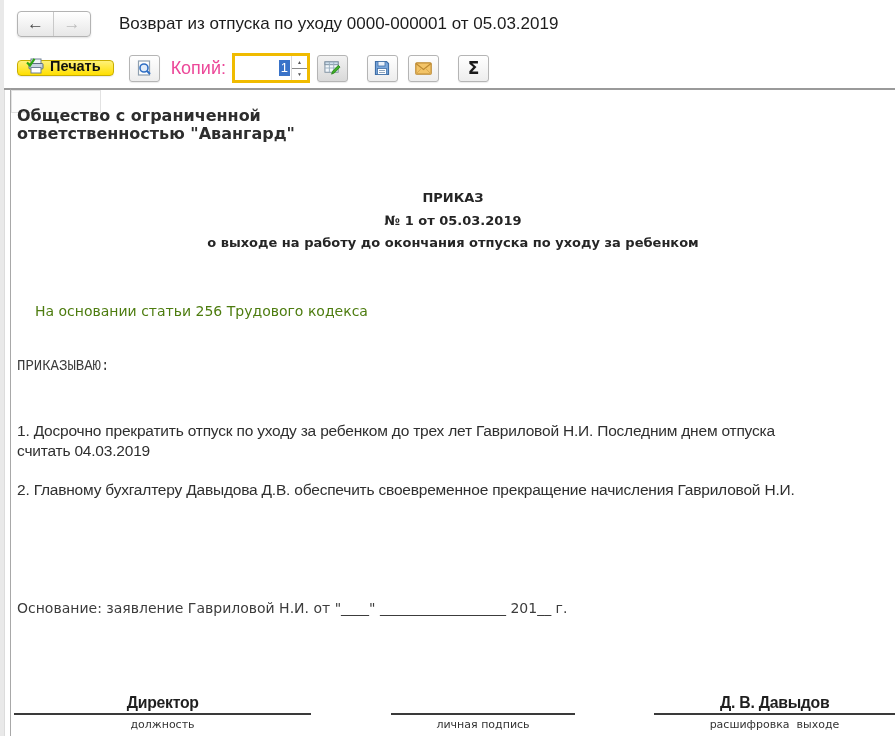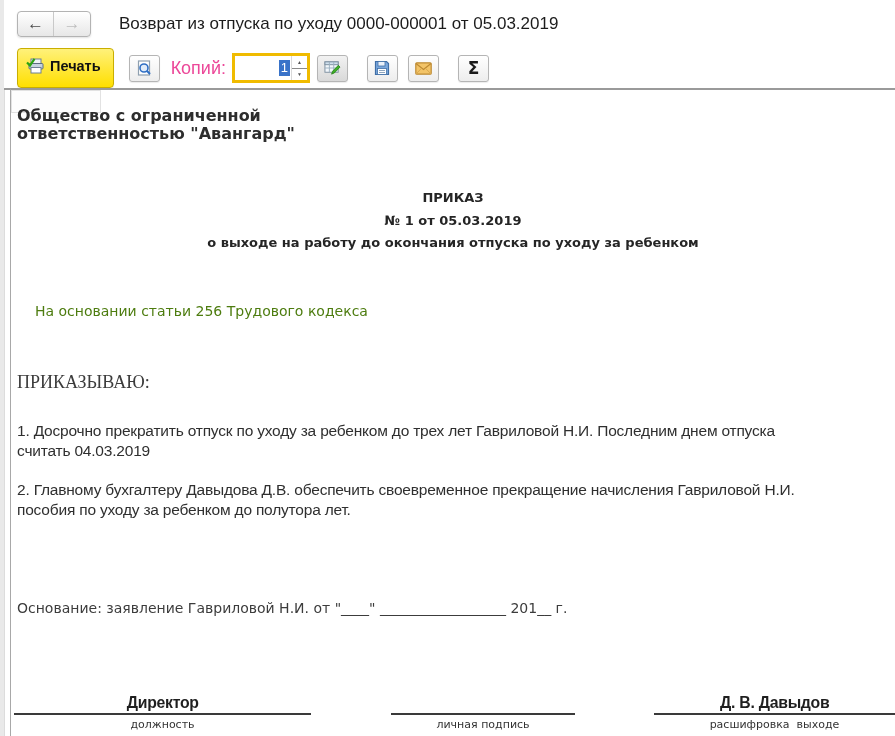--- a/index.html
+++ b/index.html
@@ -15,21 +15,21 @@
   .navbtn{width:36px;height:24px;display:flex;align-items:center;justify-content:center;
           border:none;background:transparent;font-size:17px;font-weight:bold;cursor:pointer;padding:0;}
   .navbtn.back{color:#4a4a4a;border-right:1px solid #c9c9c9;}
   .navbtn.fwd{color:#bdbdbd;}
   .win-title{margin-left:28px;font-size:17px;color:#1c1c1c;}
 
   
   .toolbar{position:absolute;left:4px;top:48px;right:0;height:40px;display:flex;align-items:center;background:#fff;}
   .btn{display:flex;align-items:center;justify-content:center;border:1px solid #b5b5b5;border-radius:3px;
        background:linear-gradient(#ffffff,#ededed);height:27px;cursor:pointer;box-shadow:0 1px 1px rgba(0,0,0,.08);}
-  .btn-print{margin-left:13px;height:40px;padding:0 12px 4px 8px;gap:6px;
+  .btn-print{margin-left:13px;height:16px;padding:0 12px 4px 8px;gap:6px;
        background:linear-gradient(#fff17a,#ffdf00);border:1px solid #c9ae00;border-radius:4px;
        font-weight:bold;font-size:14.5px;color:#111;}
   .btn-preview{margin-left:15px;width:31px;}
   .copies-label{margin-left:11px;font-size:18px;color:#ec4899;}
   .spinner{margin-left:6px;width:72px;height:24px;border:3px solid #f0bb00;background:#fff;
            display:flex;align-items:stretch;}
   .spin-value{flex:1;display:flex;align-items:center;justify-content:flex-end;padding-right:1px;font-size:13px;}
   .spin-sel{background:#3973c9;color:#fff;padding:0 2px;line-height:16px;}
   .spin-btns{width:15px;display:flex;flex-direction:column;border-left:1px solid #d9d9d9;}
   .spin-up,.spin-down{flex:1;display:flex;align-items:center;justify-content:center;
@@ -45,22 +45,22 @@
        border-top:2px solid #9a9a9a;border-left:1px solid #a8a8a8;}
   .topline-ext{position:absolute;left:4px;top:88px;width:6px;height:2px;background:#9a9a9a;}
   .active-cell{position:absolute;left:0;top:0;width:88px;height:21px;border:1px solid #e2e2e2;background:#fdfdfd;}
 
   .company{position:absolute;left:6px;top:17px;font-family:"DejaVu Sans",sans-serif;
            font-weight:bold;font-size:16px;line-height:17.5px;color:#2d2d2d;}
   .heading{position:absolute;left:0;top:97px;width:100%;text-align:center;
            font-family:"DejaVu Sans",sans-serif;font-weight:bold;font-size:13px;line-height:22.5px;color:#252525;}
   .line-basis-intro{position:absolute;left:24px;top:213px;font-family:"DejaVu Sans",sans-serif;
            font-size:14px;color:#4d7c0f;}
-  .line-orderword{position:absolute;left:6px;top:282px;font-family:Liberation Serif, serif;
-           font-size:18px;color:#3c3c3c;}
+  .line-orderword{position:absolute;left:6px;top:268px;font-family:Liberation Mono, monospace;
+           font-size:14px;color:#3c3c3c;}
   .para{position:absolute;left:6px;font-size:15.5px;line-height:19.5px;color:#2f2f2f;
         font-family:"Liberation Sans",sans-serif;letter-spacing:-0.2px;}
   .para1{top:331px;}
   .para2{top:390px;}
   .line-basis{position:absolute;left:6px;top:510px;font-family:"DejaVu Sans",sans-serif;
            font-size:14px;color:#3c3c3c;}
 
   .sig-col{position:absolute;top:597px;}
   .sig-line{height:26px;border-bottom:2px solid #3a3a3a;display:flex;align-items:flex-end;justify-content:center;}
   .sig-name{font-weight:bold;font-size:17px;letter-spacing:-0.3px;color:#1f1f1f;
@@ -170,21 +170,20 @@
 
   <div class="line-orderword">ПРИКАЗЫВАЮ:</div>
 
   <div class="para para1">
     <div>1. Досрочно прекратить отпуск по уходу за ребенком до трех лет Гавриловой Н.И. Последним днем отпуска</div>
     <div>считать 04.03.2019</div>
   </div>
 
   <div class="para para2">
     <div>2. Главному бухгалтеру Давыдова Д.В. обеспечить своевременное прекращение начисления Гавриловой Н.И.</div>
-    <div>пособия по уходу за ребенком до полутора лет.</div>
   </div>
 
   <div class="line-basis">Основание: заявление Гавриловой Н.И. от "____" __________________ 201__ г.</div>
 
   <div class="sig-col sig-2">
     <div class="sig-line">
       <span class="sig-name"></span>
     </div>
     <div class="sig-label">личная подпись</div>
   </div>

